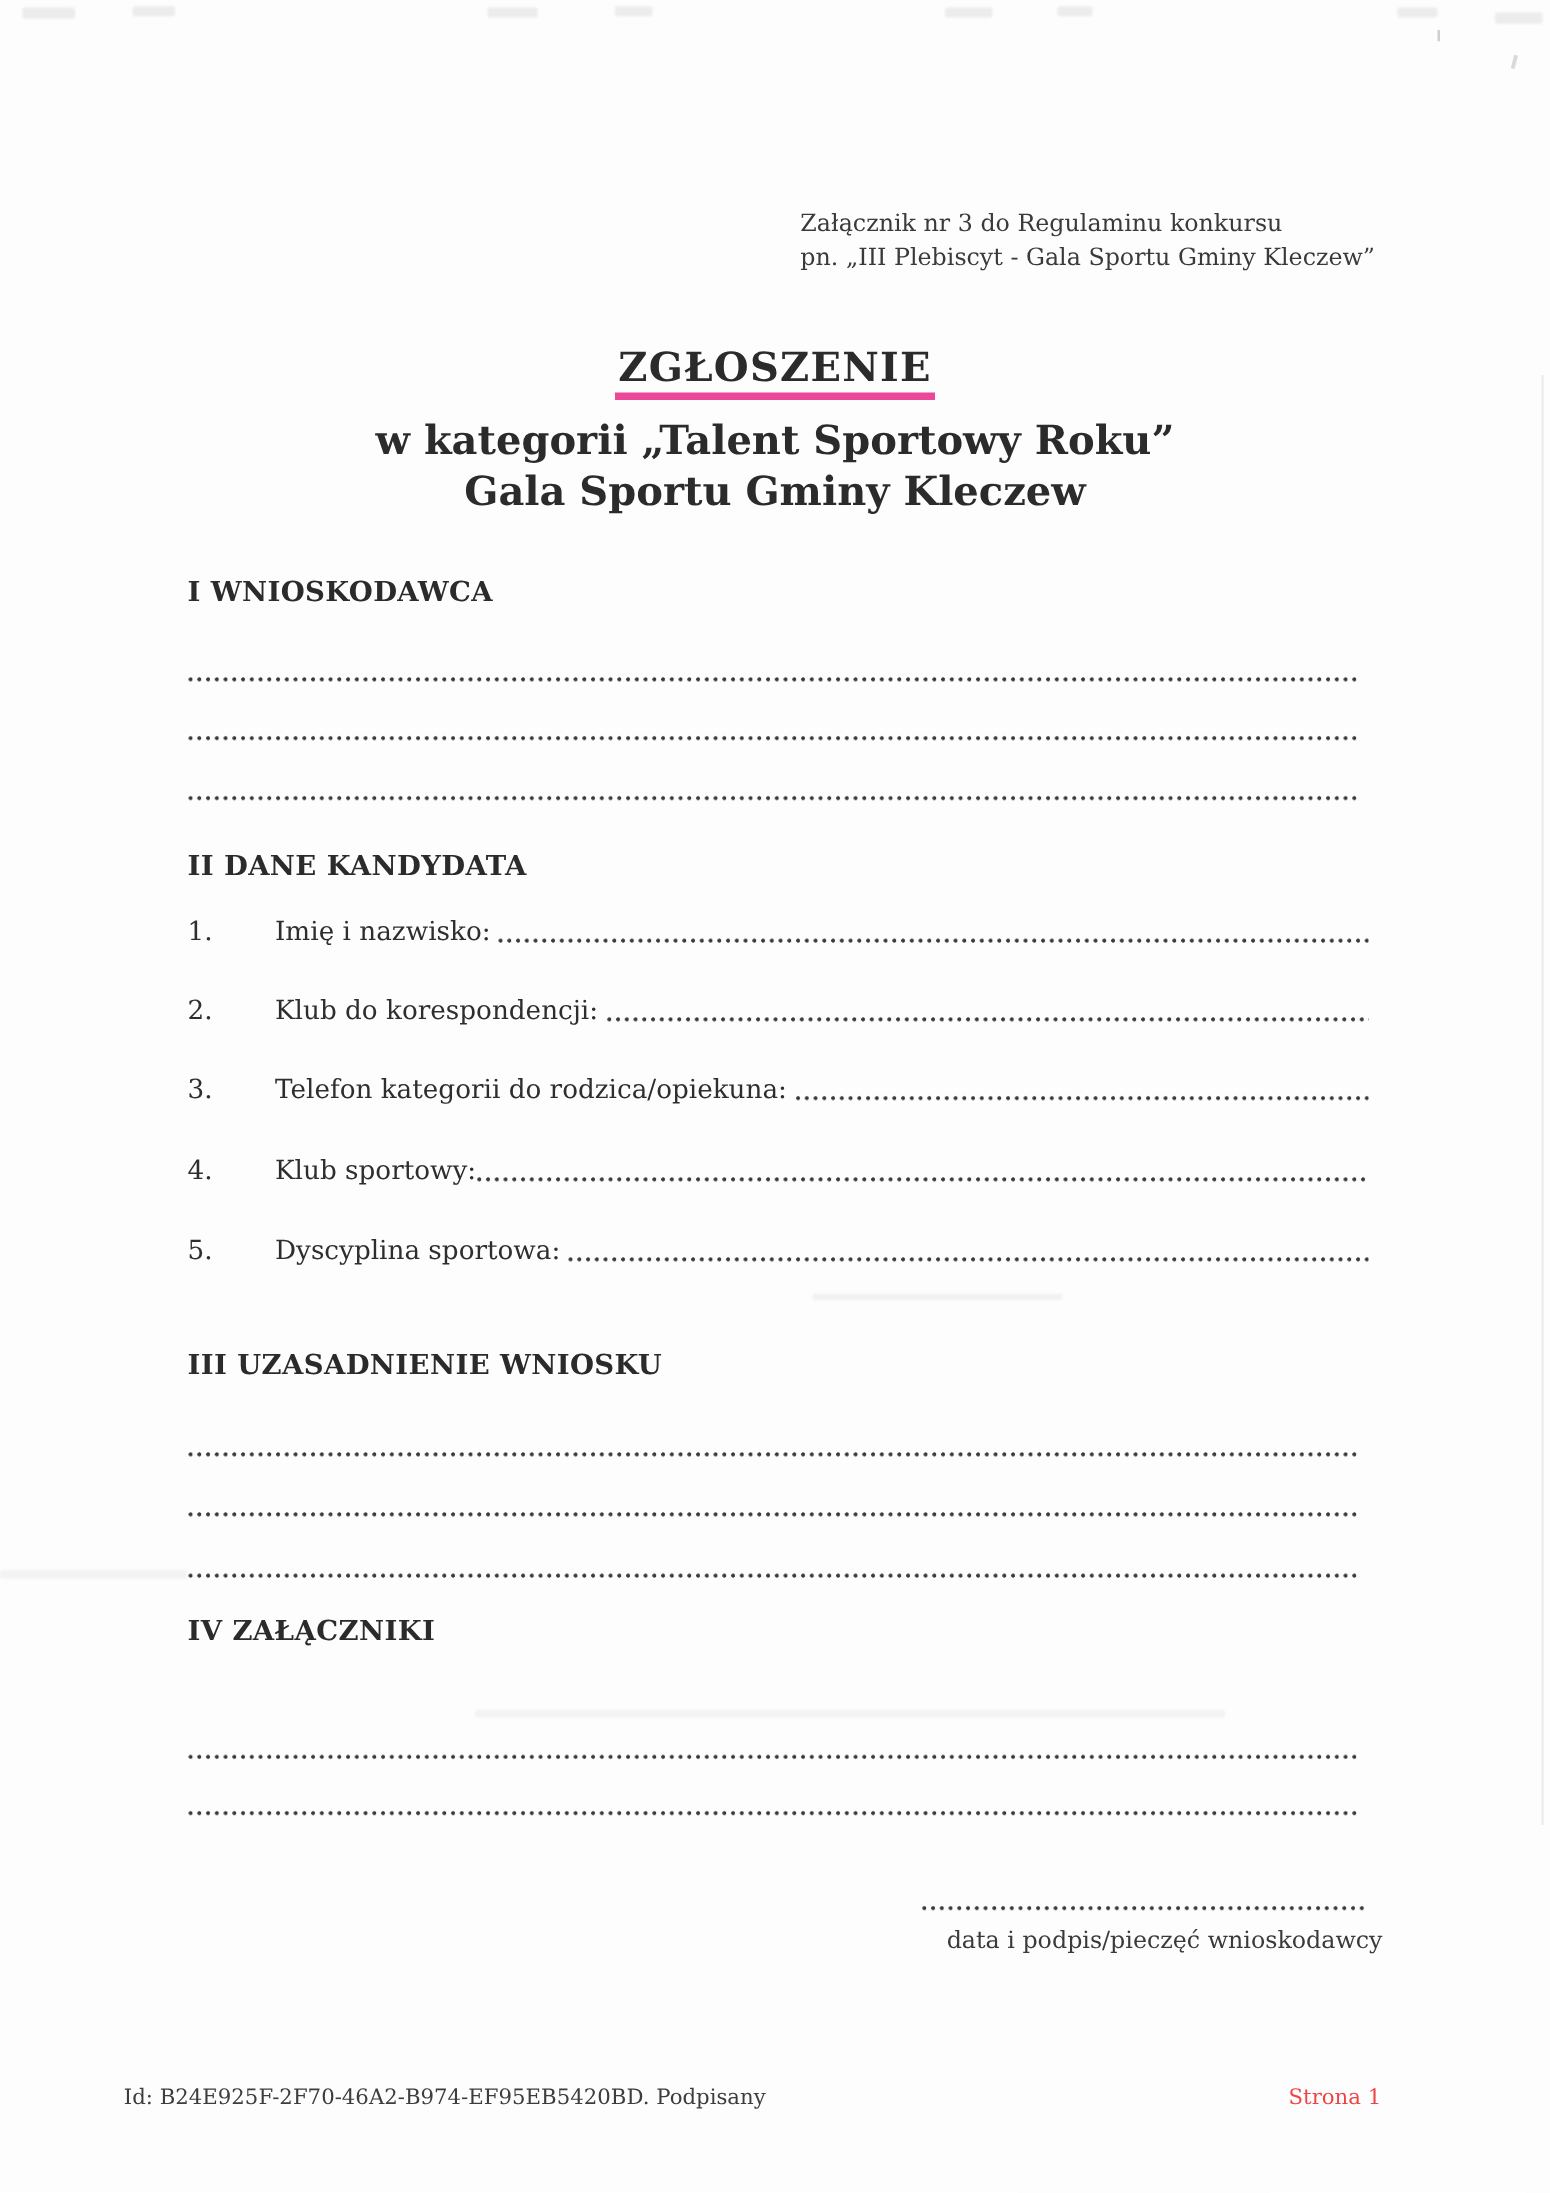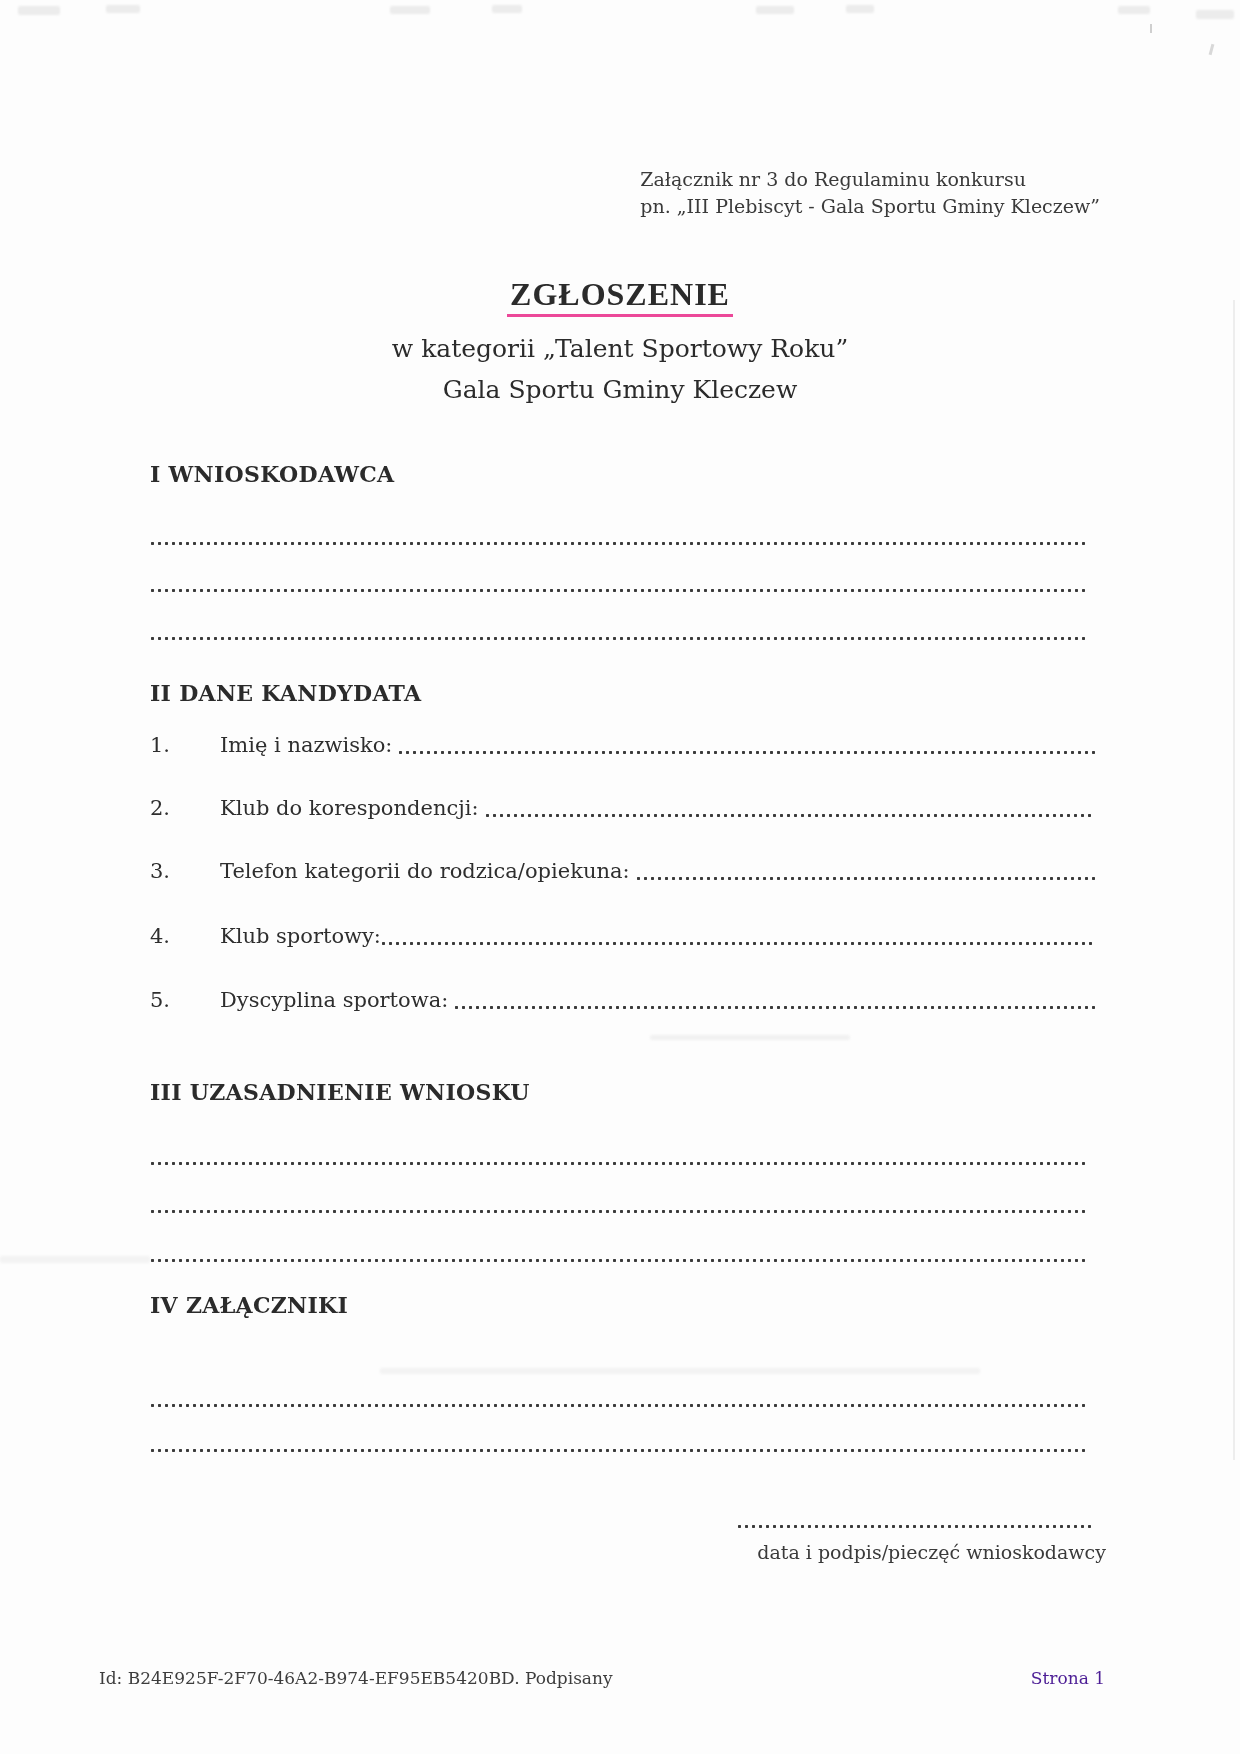--- a/index.html
+++ b/index.html
@@ -51,27 +51,26 @@
     color: #2b2b2b;
   }
   .main-title {
     font-size: 32px;
     font-weight: bold;
     letter-spacing: 1px;
     line-height: 36px;
   }
   .main-title .underlined {
     display: inline-block;
-    border-bottom: 3px solid #ec4899;
+    border-bottom: 6px solid #ec4899;
     padding: 0 3px 2px 3px;
-    font-family: Liberation Serif, serif;
   }
   .subtitle {
-    font-size: 25px;
-    font-weight: normal;
+    font-size: 32px;
+    font-weight: bold;
     line-height: 32px;
   }
   .subtitle.first { margin-top: 16px; }
   .subtitle.second { margin-top: 9px; }
 
   
   .section-heading {
     position: absolute;
     left: 150px;
     font-size: 22px;
@@ -147,21 +146,21 @@
     top: 1668px;
     left: 99px;
     font-size: 17px;
     color: #3d3d3d;
   }
   .footer-right {
     position: absolute;
     top: 1668px;
     right: 135px;
     font-size: 17px;
-    color: #4c1d95;
+    color: #ef4444;
   }
 </style>
 </head>
 <body>
 
 <div class="page">
 
   <div class="artifact" style="top:6px;left:18px;width:42px;height:9px;"></div>
   <div class="artifact" style="top:5px;left:106px;width:34px;height:8px;"></div>
   <div class="artifact" style="top:6px;left:390px;width:40px;height:8px;"></div>

